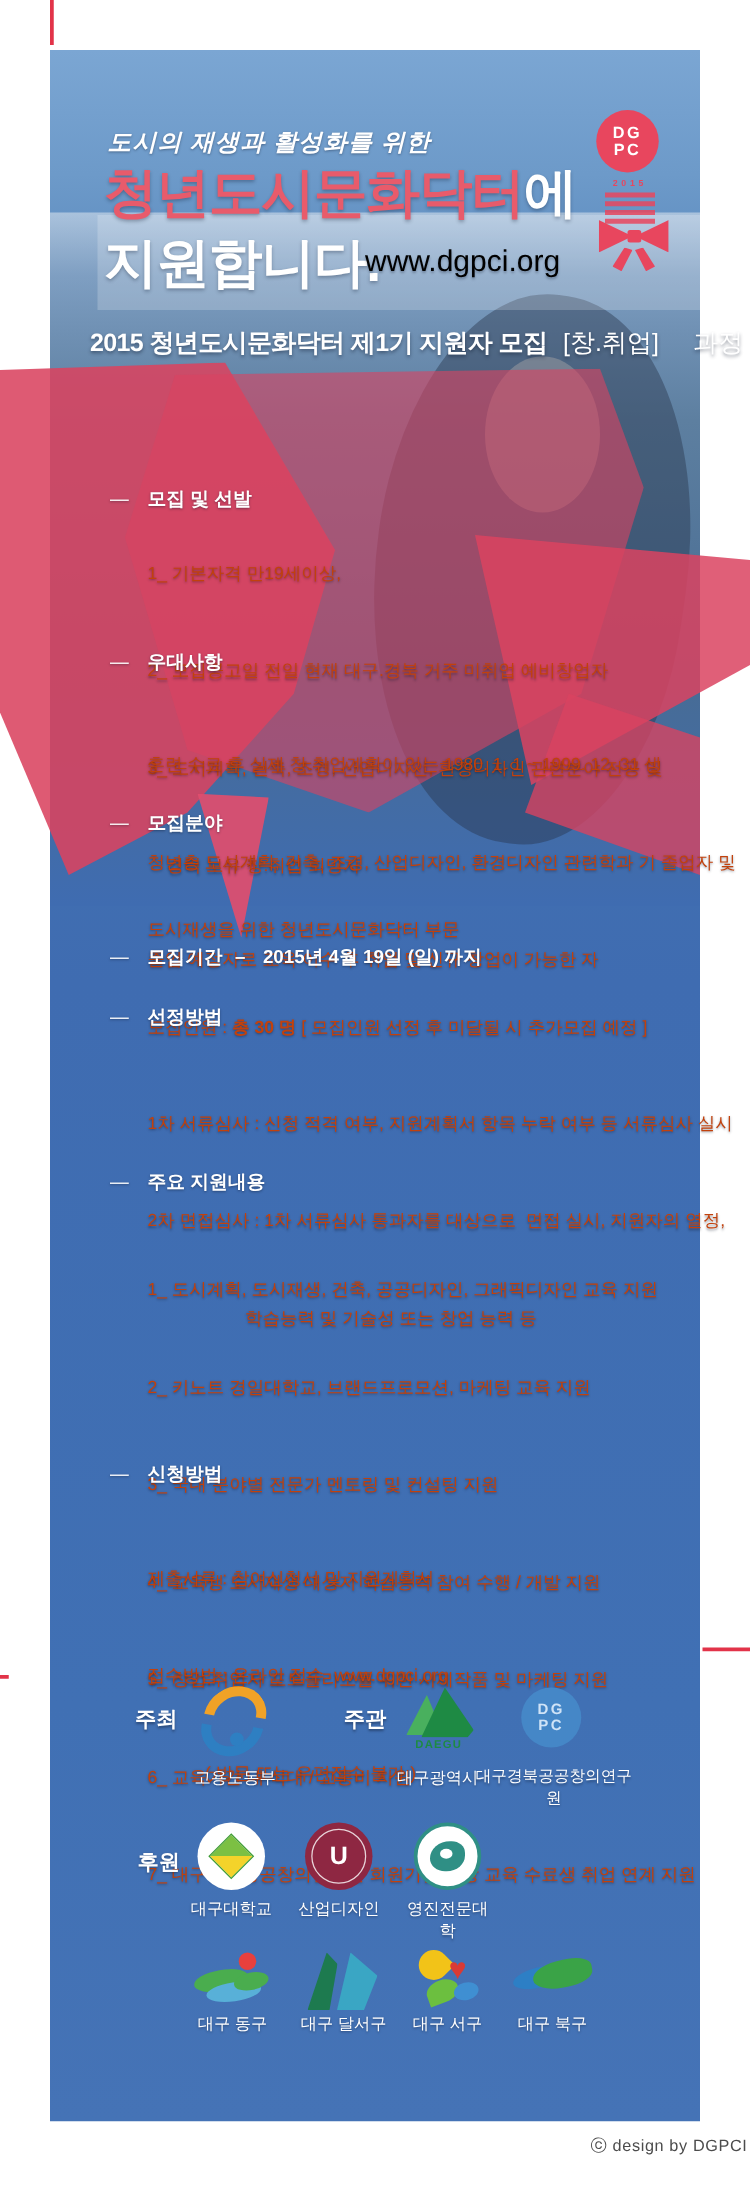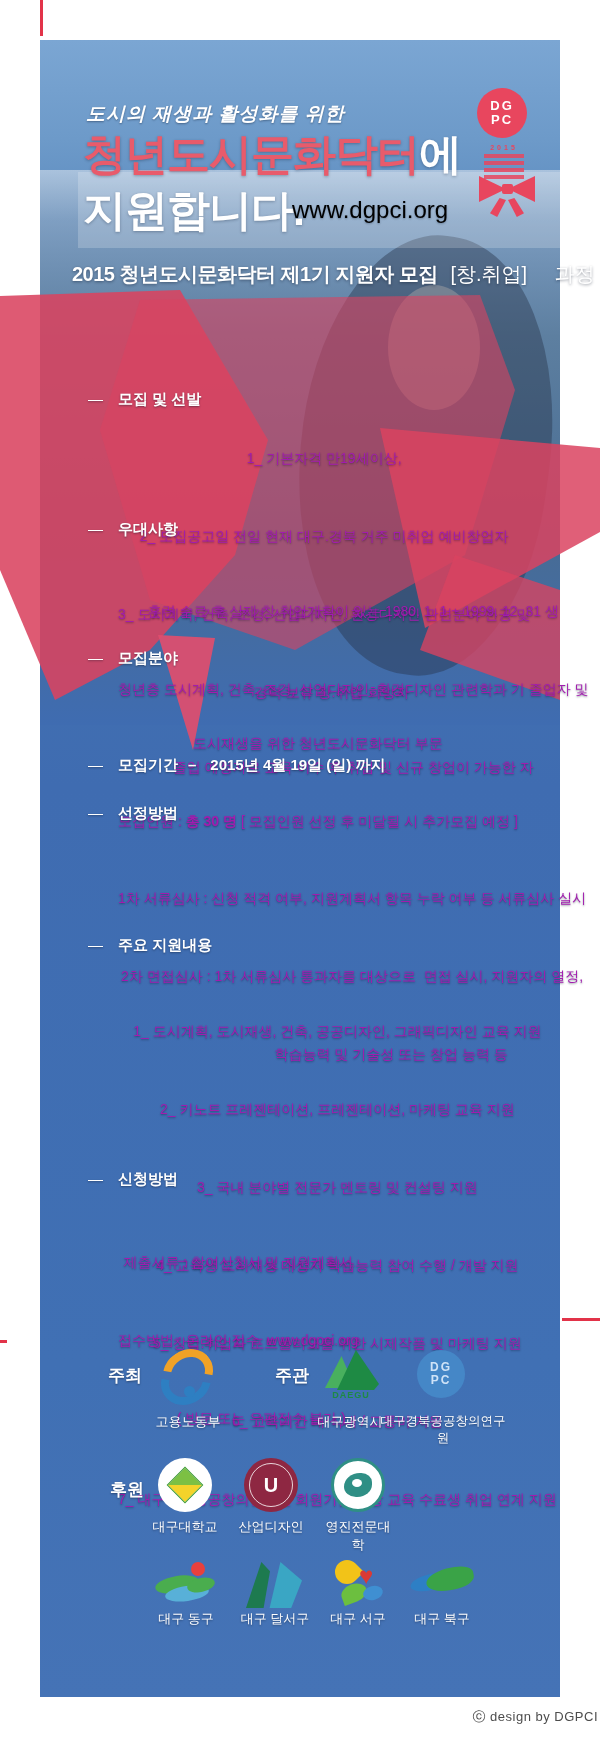--- a/index.html
+++ b/index.html
@@ -69,22 +69,22 @@
   .banner { position:absolute; left:72px; top:261px; z-index:3; color:#ffffff;
     text-shadow:0 1px 3px rgba(10,20,40,.45); font-size:20px; }
   .banner .main { font-weight:bold; letter-spacing:-0.5px; }
   .banner .bracket { font-weight:normal; margin-left:7px; }
   .banner .tail { font-weight:normal; margin-left:22px; }
 
   
   .sec-title { position:absolute; left:88px; z-index:3; color:#ffffff; font-size:15px; font-weight:bold;
     text-shadow:0 1px 2px rgba(10,20,40,.45); }
   .sec-title .dash { display:inline-block; width:30px; font-weight:normal; }
-  .lines { position:absolute; left:118px; z-index:3; color:#a21caf; font-size:14px; line-height:26px;
-    text-shadow:0 1px 2px rgba(10,20,40,.45); white-space:pre;text-align:center; }
+  .lines { position:absolute; left:118px; z-index:3; color:#c2410c; font-size:14px; line-height:26px;
+    text-shadow:0 1px 2px rgba(10,20,40,.45); white-space:pre; }
   .indent1 { margin-left:15px; }
   .indent2 { margin-left:78px; }
   .indent3 { margin-left:46px; }
   .lines b { font-weight:bold; }
   .period-sep { margin:0 14px 0 10px; }
 
   
   .org-label { position:absolute; z-index:3; color:#ffffff; font-size:17px; font-weight:bold;
     text-shadow:0 1px 2px rgba(10,20,40,.45); }
   .org-name { position:absolute; z-index:3; color:#ffffff; font-size:13px; text-align:center;
@@ -248,21 +248,21 @@
     <div class="ln">1차 서류심사 : 신청 적격 여부, 지원계획서 항목 누락 여부 등 서류심사 실시</div>
     <div class="ln">2차 면접심사 : 1차 서류심사 통과자를 대상으로  면접 실시, 지원자의 열정,</div>
     <div class="ln indent2">학습능력 및 기술성 또는 창업 능력 등</div>
   </div>
 
   <div class="sec-title" style="top:936px;">
     <span class="dash">—</span><span>주요 지원내용</span>
   </div>
   <div class="lines" style="top:966px;">
     <div class="ln">1_ 도시계획, 도시재생, 건축, 공공디자인, 그래픽디자인 교육 지원</div>
-    <div class="ln">2_ 키노트 프레젠테이션, 프레젠테이션, 마케팅 교육 지원</div>
+    <div class="ln">2_ 키노트 경일대학교, 브랜드프로모션, 마케팅 교육 지원</div>
     <div class="ln">3_ 국내 분야별 전문가 멘토링 및 컨설팅 지원</div>
     <div class="ln">4_ 교육생 도시재생 대상지 학습능력 참여 수행 / 개발 지원</div>
     <div class="ln">5_ 창업.취업자 포트폴리오를 위한 시제작품 및 마케팅 지원</div>
     <div class="ln">6_ 교육기간 내 식대 / 교통비 지원</div>
     <div class="ln">7_ 대구경북공공창의연구원 회원기업 대상 교육 수료생 취업 연계 지원</div>
   </div>
 
   <div class="sec-title" style="top:1170px;">
     <span class="dash">—</span><span>신청방법</span>
   </div>

